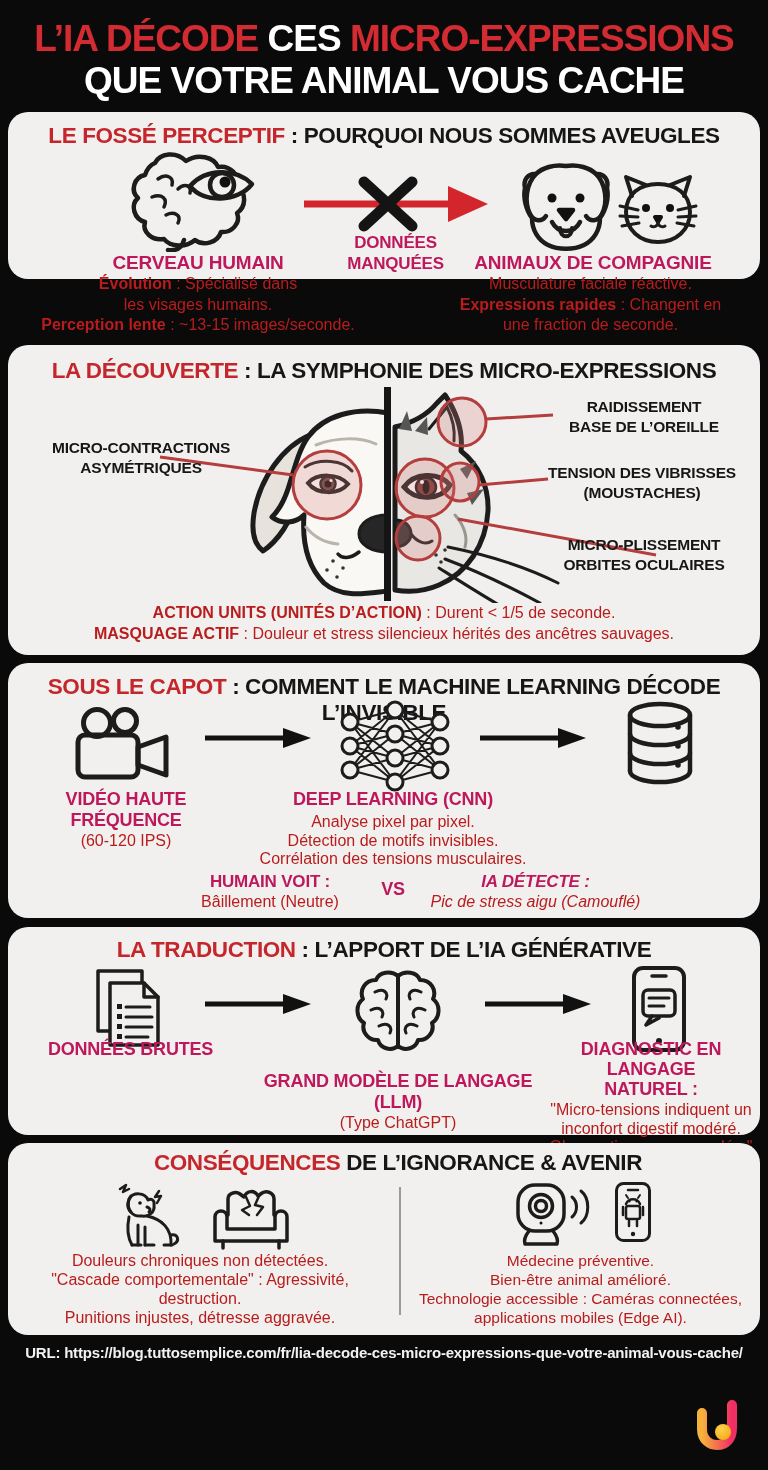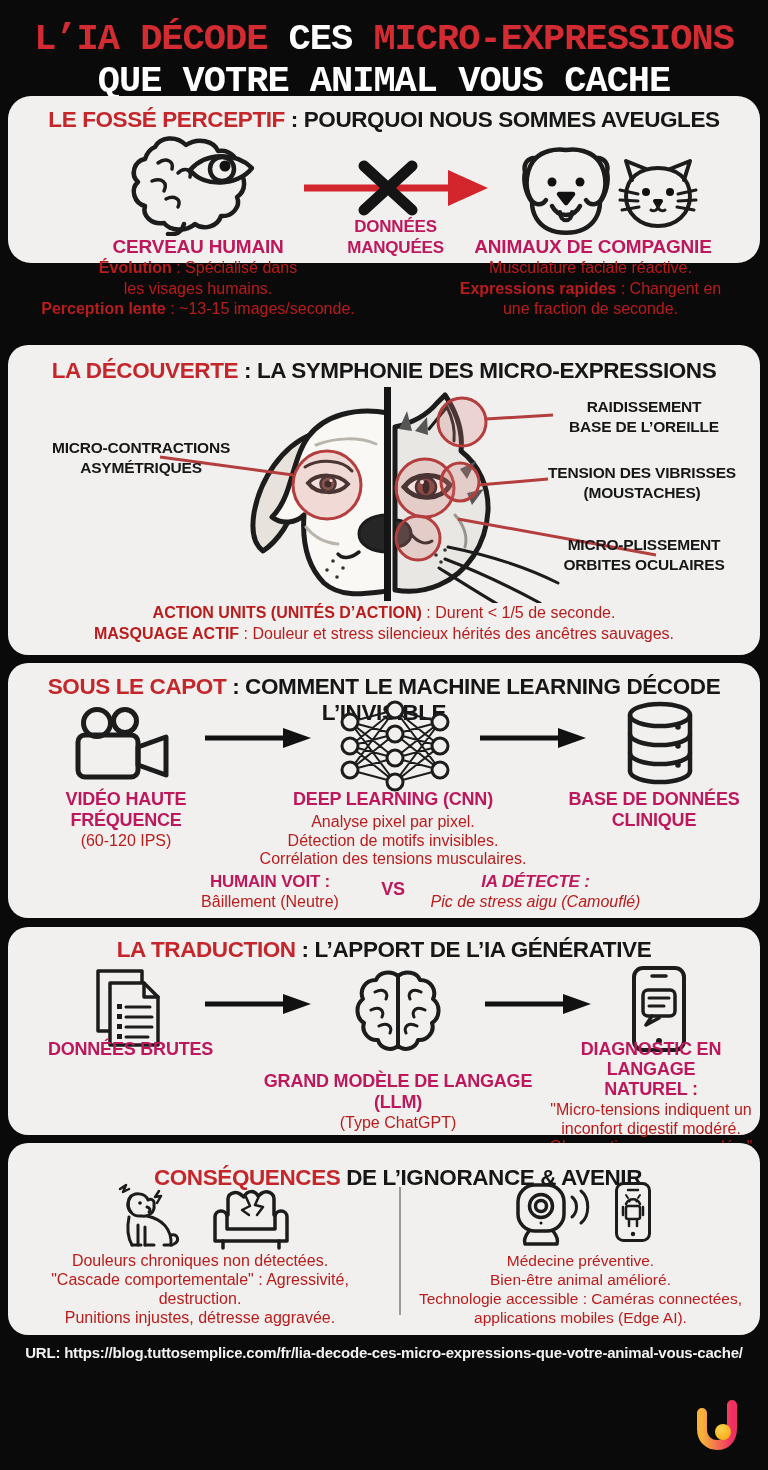--- a/index.html
+++ b/index.html
@@ -17,26 +17,26 @@
   .txt b, .lbl b { font-weight:bold; }
   .ann { font-weight:bold; font-size:15.5px; line-height:19.5px; color:#161616; letter-spacing:-0.2px; }
   .url-line { position:absolute; left:0; right:0; text-align:center; font-weight:bold; font-size:15px; color:#f2f2f2; letter-spacing:-0.2px; }
   svg { display:block; }
 </style>
 </head>
 <body>
 
 <div class="page">
 
-  <div class="abs" style="left:0;right:0;top:18px;font-family:Liberation Mono, monospace;">
+  <div class="abs" style="left:0;right:0;top:18px;">
     <div class="title-line"><span class="red">L’IA DÉCODE </span><span>CES </span><span class="red">MICRO-EXPRESSIONS</span></div>
     <div class="title-line">QUE VOTRE ANIMAL VOUS CACHE</div>
   </div>
 
-  <section class="card" style="top:96px;height:167px;border-radius:23px;">
+  <section class="card" style="top:112px;height:167px;">
     <h2 class="sec-h" style="top:11px;"><span class="red">LE FOSSÉ PERCEPTIF</span><span> : POURQUOI NOUS SOMMES AVEUGLES</span></h2>
 
     <svg class="abs" style="left:108px;top:36px;" width="152" height="104" viewBox="0 0 152 104">
       <g fill="none" stroke="#1c1c1c" stroke-width="4.5" stroke-linecap="round" stroke-linejoin="round">
         <path d="M39 15 C44 5 60 3 70 13 C82 5 98 9 102 19 C114 17 124 27 121 38 C131 45 130 59 121 65 C125 75 116 85 105 84 C102 94 88 99 79 92 C70 100 54 99 48 91 C36 93 26 84 29 74 C18 71 14 57 22 50 C14 43 18 29 29 27 C31 21 34 17 39 15 Z"></path>
         <path d="M68 92 C66 100 60 103 52 102"></path>
         <path d="M42 31 C50 25 58 29 56 37" stroke-width="3.5"></path>
         <path d="M36 49 C46 45 52 51 48 59" stroke-width="3.5"></path>
         <path d="M50 67 C58 63 66 67 62 75" stroke-width="3.5"></path>
         <path d="M62 41 C68 35 76 37 74 45" stroke-width="3.5"></path>
@@ -234,24 +234,20 @@
       <div class="txt">(60-120 IPS)</div>
     </div>
     <div class="abs ctr" style="left:240px;top:126px;width:290px;">
       <div class="lbl">DEEP LEARNING (CNN)</div>
       <div class="txt" style="margin-top:3px;line-height:18.5px;">
         <div>Analyse pixel par pixel.</div>
         <div>Détection de motifs invisibles.</div>
         <div>Corrélation des tensions musculaires.</div>
       </div>
     </div>
-    <div class="abs ctr" style="left:540px;top:126px;width:212px;">
-      <div class="lbl">BASE DE DONNÉES</div>
-      <div class="lbl">CLINIQUE</div>
-    </div>
 
     <div class="abs ctr" style="left:152px;top:208px;width:220px;">
       <div class="lbl" style="font-size:17px;">HUMAIN VOIT :</div>
       <div class="txt">Bâillement (Neutre)</div>
     </div>
     <div class="abs ctr lbl" style="left:345px;top:216px;width:80px;font-size:18px;">VS</div>
     <div class="abs ctr" style="left:415px;top:208px;width:225px;font-style:italic;">
       <div class="lbl" style="font-size:17px;">IA DÉTECTE :</div>
       <div class="txt">Pic de stress aigu (Camouflé)</div>
     </div>
@@ -318,21 +314,21 @@
       </div>
       <div class="txt" style="line-height:18.5px;margin-top:2px;">
         <div>"Micro-tensions indiquent un</div>
         <div>inconfort digestif modéré.</div>
         <div>Observation recommandée."</div>
       </div>
     </div>
   </section>
 
   <section class="card" style="top:1143px;height:192px;">
-    <h2 class="sec-h" style="top:22px;padding-left:28px;"><span class="red">CONSÉQUENCES</span><span> DE L’IGNORANCE &amp; AVENIR</span></h2>
+    <h2 class="sec-h" style="top:7px;padding-left:28px;"><span class="red">CONSÉQUENCES</span><span> DE L’IGNORANCE &amp; AVENIR</span></h2>
 
     <svg class="abs" style="left:106px;top:40px;" width="70" height="68" viewBox="0 0 70 68">
       <g fill="none" stroke="#1c1c1c" stroke-width="3" stroke-linecap="round" stroke-linejoin="round">
         <path d="M15 16 C19 9 31 9 34 17 C37 15 41 17 40 22 C41 29 35 34 28 33 C19 34 12 28 15 16 Z"></path>
         <path d="M17 13 C13 19 13 25 17 29"></path>
         <circle cx="26" cy="20" r="1.8" fill="#111" stroke="none"></circle>
         <path d="M33 24 C36 25 37 27 35 29"></path>
         <path d="M33 33 C48 36 58 46 57 62"></path>
         <path d="M15 34 C13 44 14 55 18 62"></path>
         <path d="M24 42 V62 M31 44 V62"></path>

